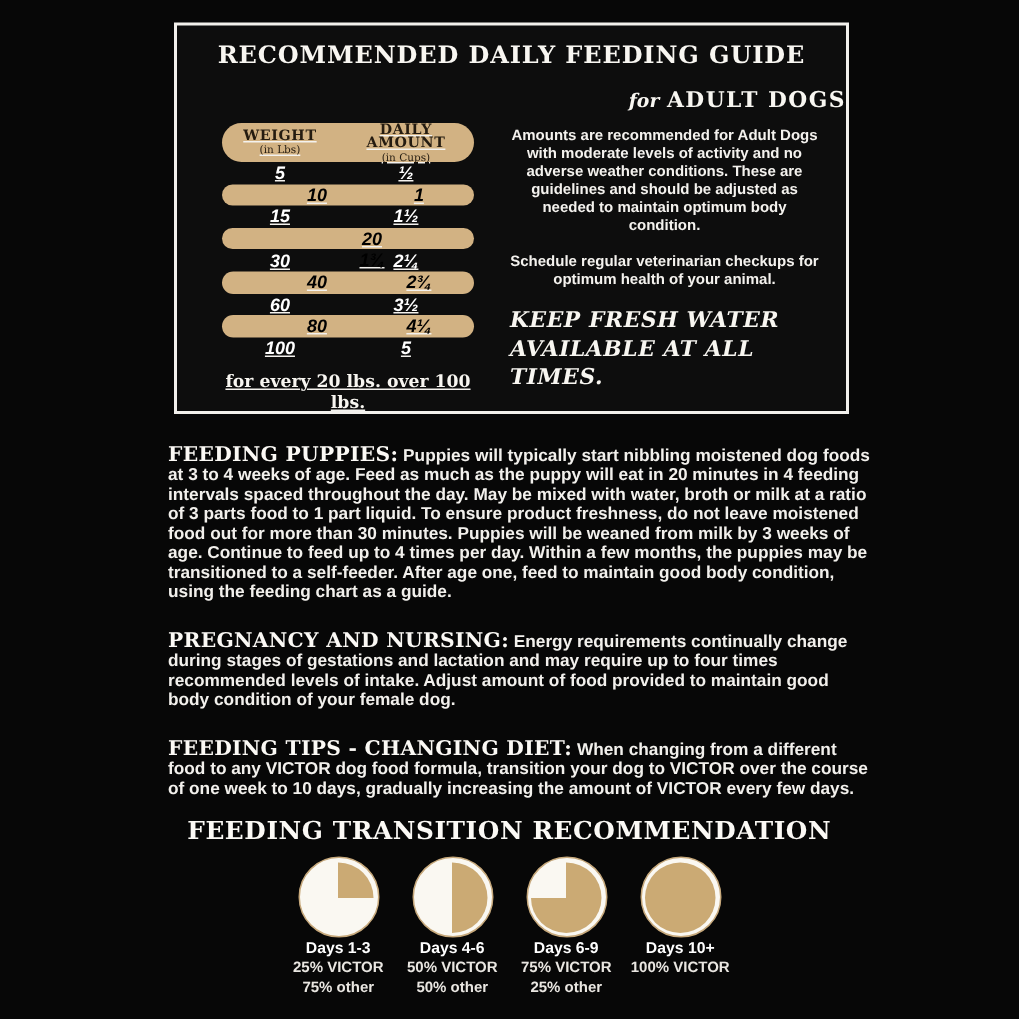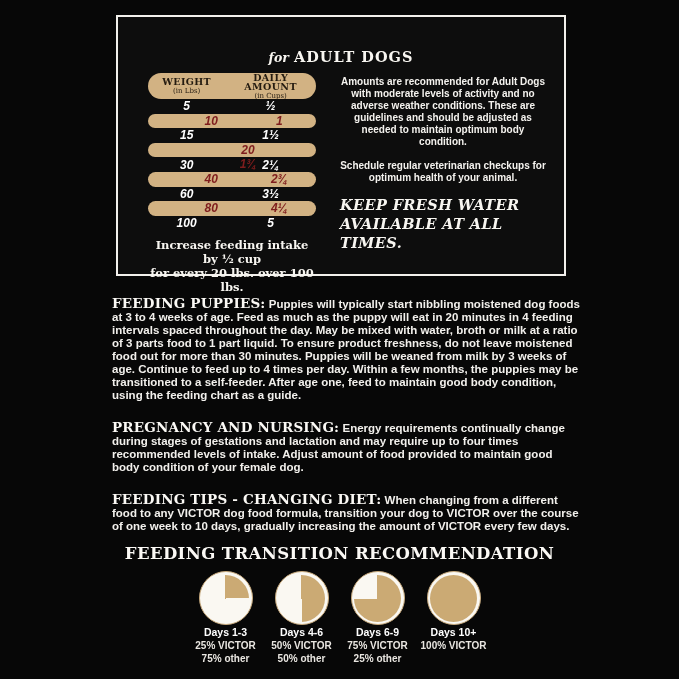--- a/index.html
+++ b/index.html
@@ -14,41 +14,41 @@
   
   .guide-box{
     position:absolute;left:116px;top:15px;width:450px;height:261px;
     border:2px solid #f2f0ec;background:#0d0d0d;box-sizing:border-box;
   }
   .guide-title{ text-align:center;padding-top:10px; }
   .guide-title .t1{
     font-family:"DejaVu Serif", serif;font-weight:bold;font-size:16px;
     letter-spacing:0.6px;color:#f8f6f1;
   }
-  .guide-title .t2{ margin-top:20px;font-family:"DejaVu Serif", serif;color:#f8f6f1; }
+  .guide-title .t2{ margin-top:10px;font-family:"DejaVu Serif", serif;color:#f8f6f1;text-align:right; }
   .guide-title .t2 .for{ font-style:italic;font-size:12.5px;font-weight:bold; }
   .guide-title .t2 .sub{ font-weight:bold;font-size:14.5px;letter-spacing:1px; }
   .guide-content{ display:flex;margin-top:7px;padding-left:30px; }
   
-  .feed-table{ width:168px;flex:none; }
+  .feed-table{ width:168px;flex:none;text-decoration:underline; }
   .hdr-pill{
     height:26px;border-radius:13px;display:flex;align-items:center;
     color:#241b10;
   }
   .hdr-cell{ width:46%;text-align:center;line-height:1; }
   .hdr-cell.amt{ width:54%; }
   .hdr-cell .h{
     font-family:"DejaVu Serif", serif;font-weight:bold;font-size:9.5px;letter-spacing:0.4px;
   }
   .hdr-cell .s{ font-family:"DejaVu Serif", serif;font-size:7px;margin-top:1px; }
   .t-row{
     height:14.6px;display:flex;align-items:center;margin-top:0;
     font-style:italic;font-weight:bold;font-size:12px;color:#ffffff;
   }
-  .t-row.pill{ border-radius:8px;color:#7f1d1d;padding-left:32px; }
+  .t-row.pill{ border-radius:8px;color:#000000;padding-left:32px; }
   .t-row .cw{ width:46%;text-align:center; }
   .t-row .ca{ width:54%;text-align:center; }
   .table-note{
     margin-top:9px;text-align:center;width:168px;
     font-family:"DejaVu Serif", serif;font-weight:bold;font-size:11.5px;line-height:1.2;
     color:#f8f6f1;
   }
   
   .info-col{ margin-left:24px;width:206px;padding-top:3px; }
   .info-p{
@@ -79,20 +79,21 @@
   }
   .pie{ width:100%;height:100%;border-radius:50%; }
   .pie-days{ margin-top:1px;font-weight:bold;font-size:10.5px;color:#ffffff; }
   .pie-line{ margin-top:2px;font-weight:bold;font-size:10px;color:#e9e6e1; }
 </style>
 </head>
 <body>
 
 <div class="guide-box">
   <div class="guide-title">
+    <div class="t1">RECOMMENDED DAILY FEEDING GUIDE</div>
     <div class="t2">
       <span class="for">for</span>
       <span class="sub">ADULT DOGS</span>
     </div>
   </div>
 
   <div class="guide-content">
 
     <div class="feed-table">
       <div class="hdr-pill" style="background:#d2b283;">
@@ -137,21 +138,20 @@
       <div class="t-row pill" style="background:#d2b283;">
         <div class="cw">80</div>
         <div class="ca">4¼</div>
       </div>
       <div class="t-row">
         <div class="cw">100</div>
         <div class="ca">5</div>
       </div>
 
       <div class="table-note">
-        <div>Increase feeding intake by ½ cup</div>
         <div>for every 20 lbs. over 100 lbs.</div>
       </div>
     </div>
 
     <div class="info-col">
       <p class="info-p">Amounts are recommended for Adult Dogs with moderate levels of activity and no adverse weather conditions. These are guidelines and should be adjusted as needed to maintain optimum body condition.</p>
       <p class="info-p">Schedule regular veterinarian checkups for optimum health of your animal.</p>
       <div class="keep-fresh">KEEP FRESH WATER AVAILABLE AT ALL TIMES.</div>
     </div>
   </div>

